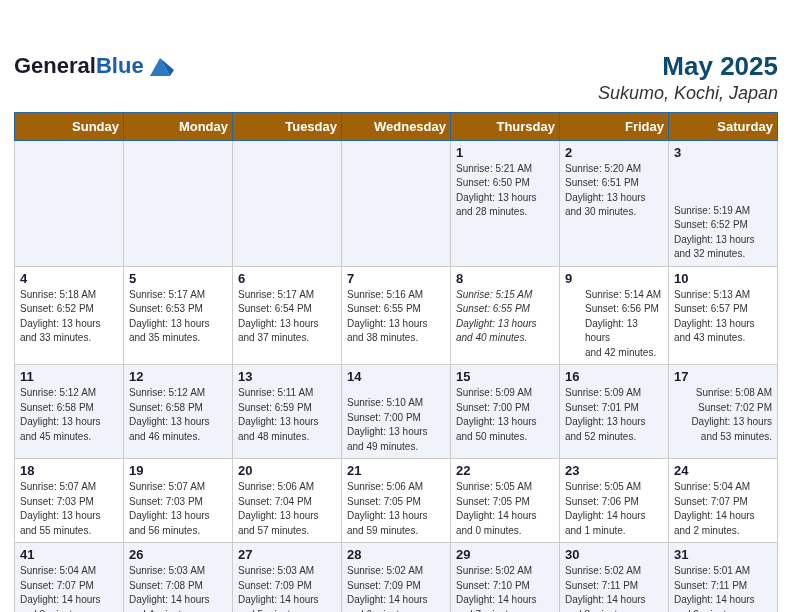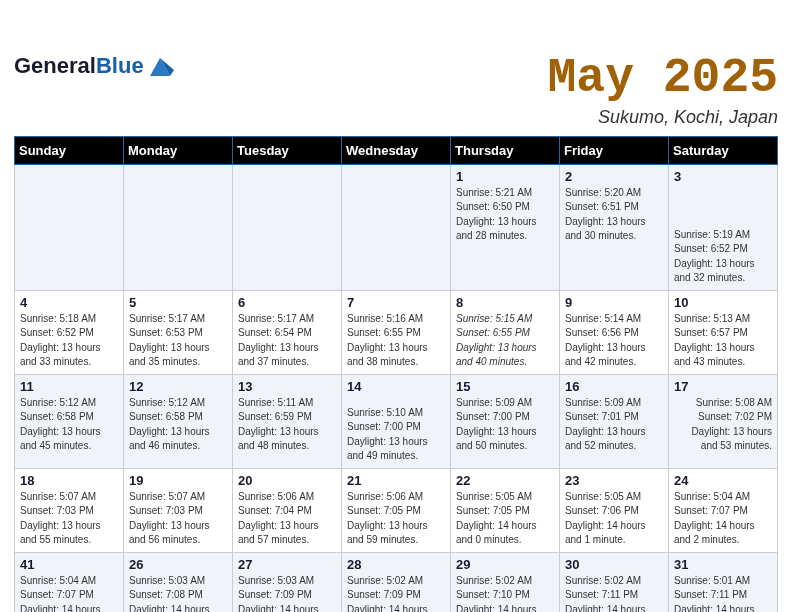--- a/index.html
+++ b/index.html
@@ -30,44 +30,43 @@
     .logo-icon {
       width: 28px;
       height: 28px;
       margin-left: 2px;
       align-self: center;
     }
     .title-block {
       text-align: right;
     }
     .calendar-title {
-      font-size: 48px;
+      font-size: 26px;
       font-weight: bold;
-      color: #a16207;
+      color: #0c4a6e;
       line-height: 1.1;
-      font-family: Liberation Mono, monospace;
     }
     .calendar-subtitle {
       font-size: 18px;
       color: #333;
       margin-top: 2px;
       font-style: italic;
     }
     table {
       width: 100%;
       border-collapse: collapse;
       border: 1px solid #ccc;
     }
     thead th {
-      background-color: #000000;
+      background-color: #a16207;
       color: #fff;
       font-size: 13px;
       font-weight: bold;
       padding: 6px 4px;
-      text-align: left;
+      text-align: right;
       border: 1px solid #2268a8;
     }
     td {
       width: calc(100% / 7);
       vertical-align: top;
       border: 1px solid #ccc;
       padding: 4px 5px;
       font-size: 10.5px;
       color: #222;
       height: 84px;
@@ -196,21 +195,21 @@
           </td>
           <td>
             <span class="day-number">8</span>
             <div class="day-info" style="white-space: pre-line; font-style: italic;">Sunrise: 5:15 AM
 Sunset: 6:55 PM
 Daylight: 13 hours
 and 40 minutes.</div>
           </td>
           <td>
             <span class="day-number">9</span>
-            <div class="day-info" style="white-space: pre-line;">Sunrise: 5:14 AM
+            <div class="day-info" style="white-space: pre-line; margin-left: 20px;">Sunrise: 5:14 AM
 Sunset: 6:56 PM
 Daylight: 13 hours
 and 42 minutes.</div>
           </td>
           <td>
             <span class="day-number">10</span>
             <div class="day-info" style="white-space: pre-line;">Sunrise: 5:13 AM
 Sunset: 6:57 PM
 Daylight: 13 hours
 and 43 minutes.</div>

